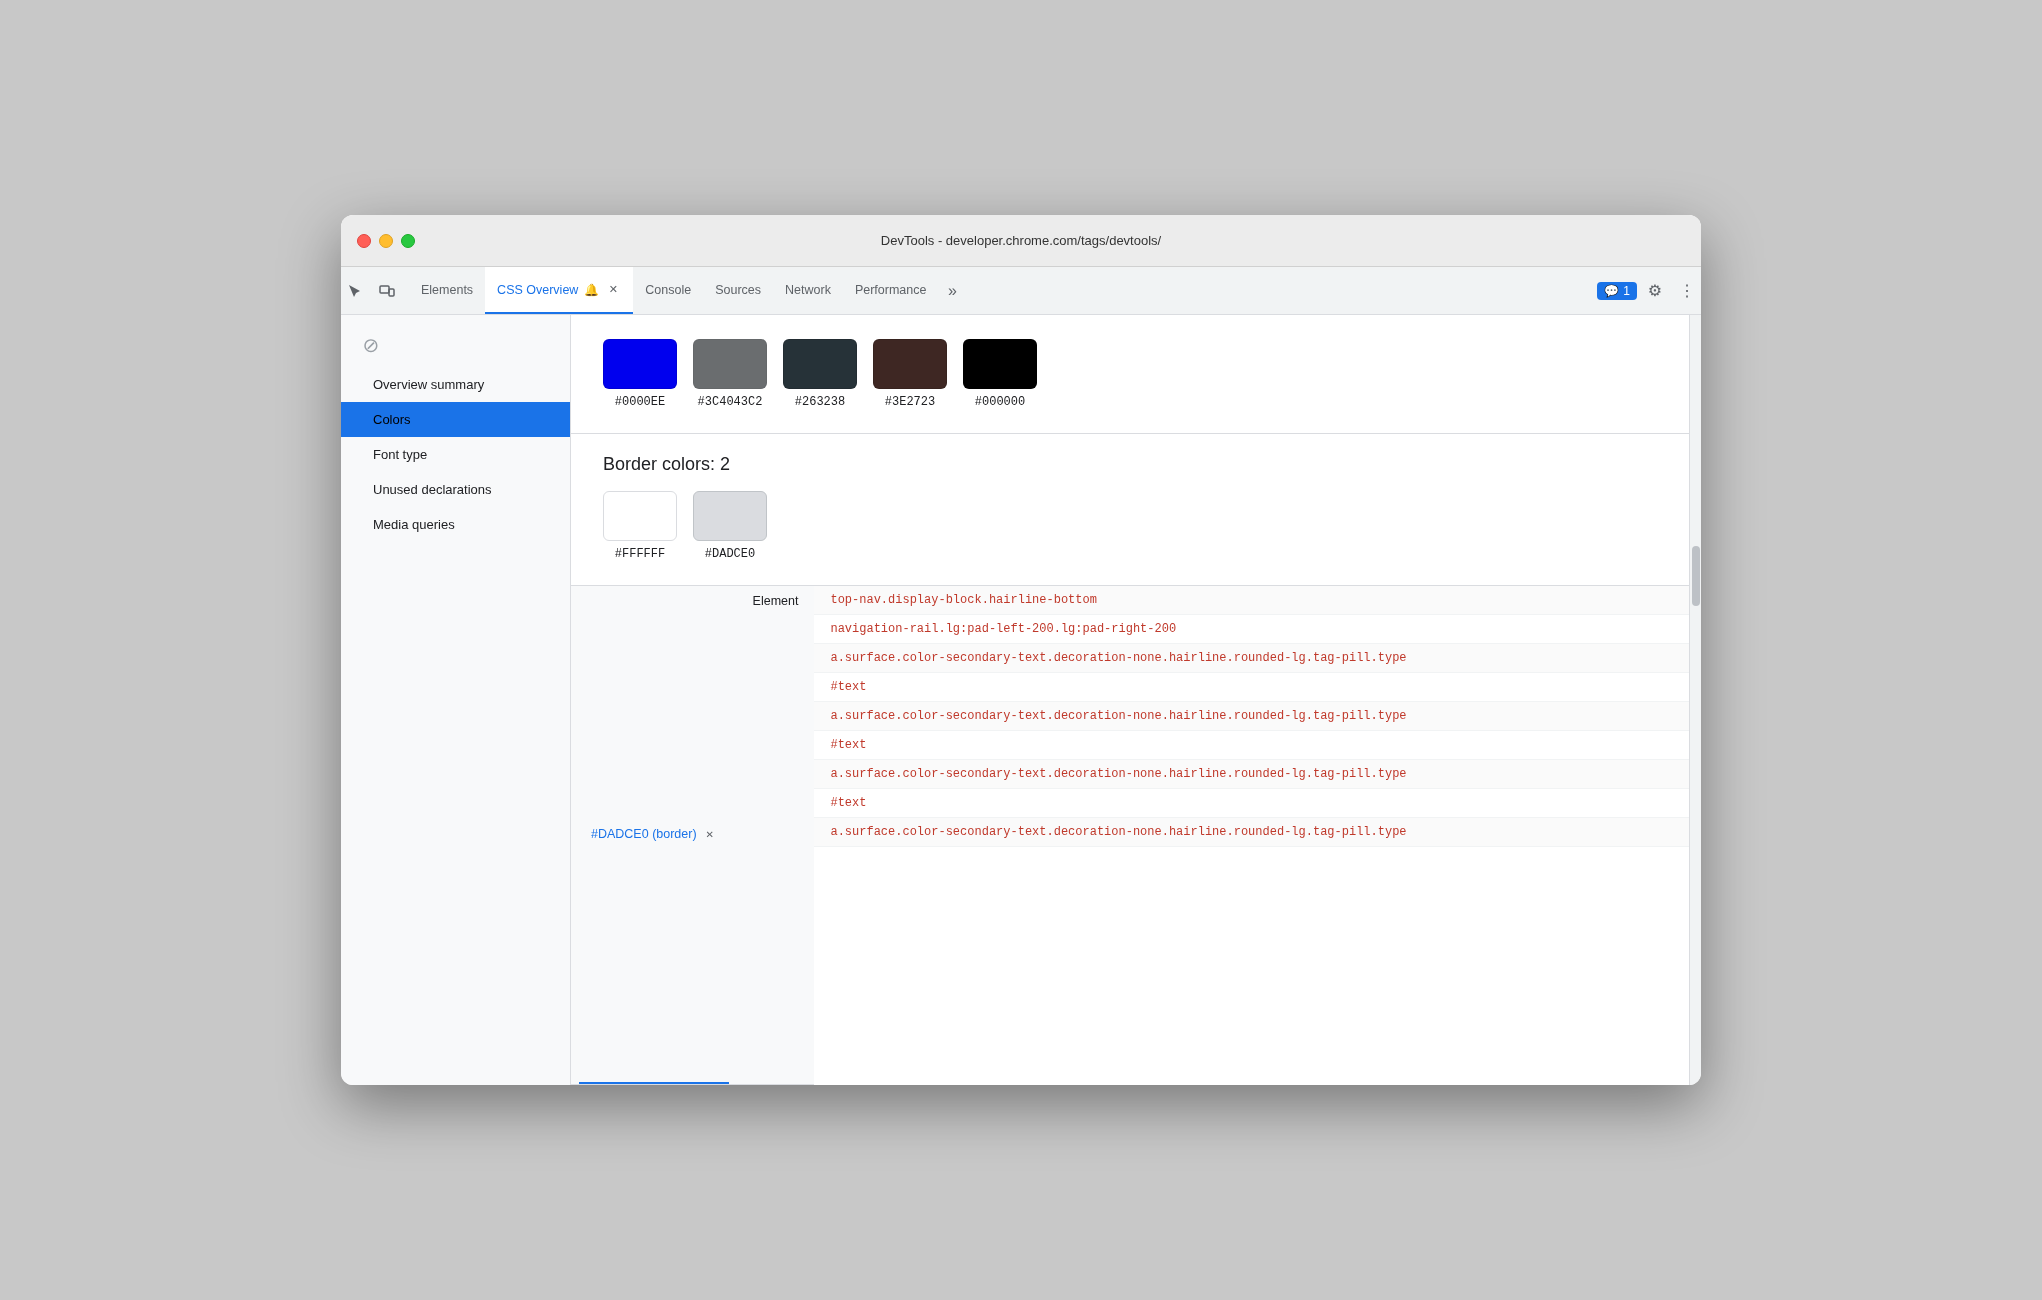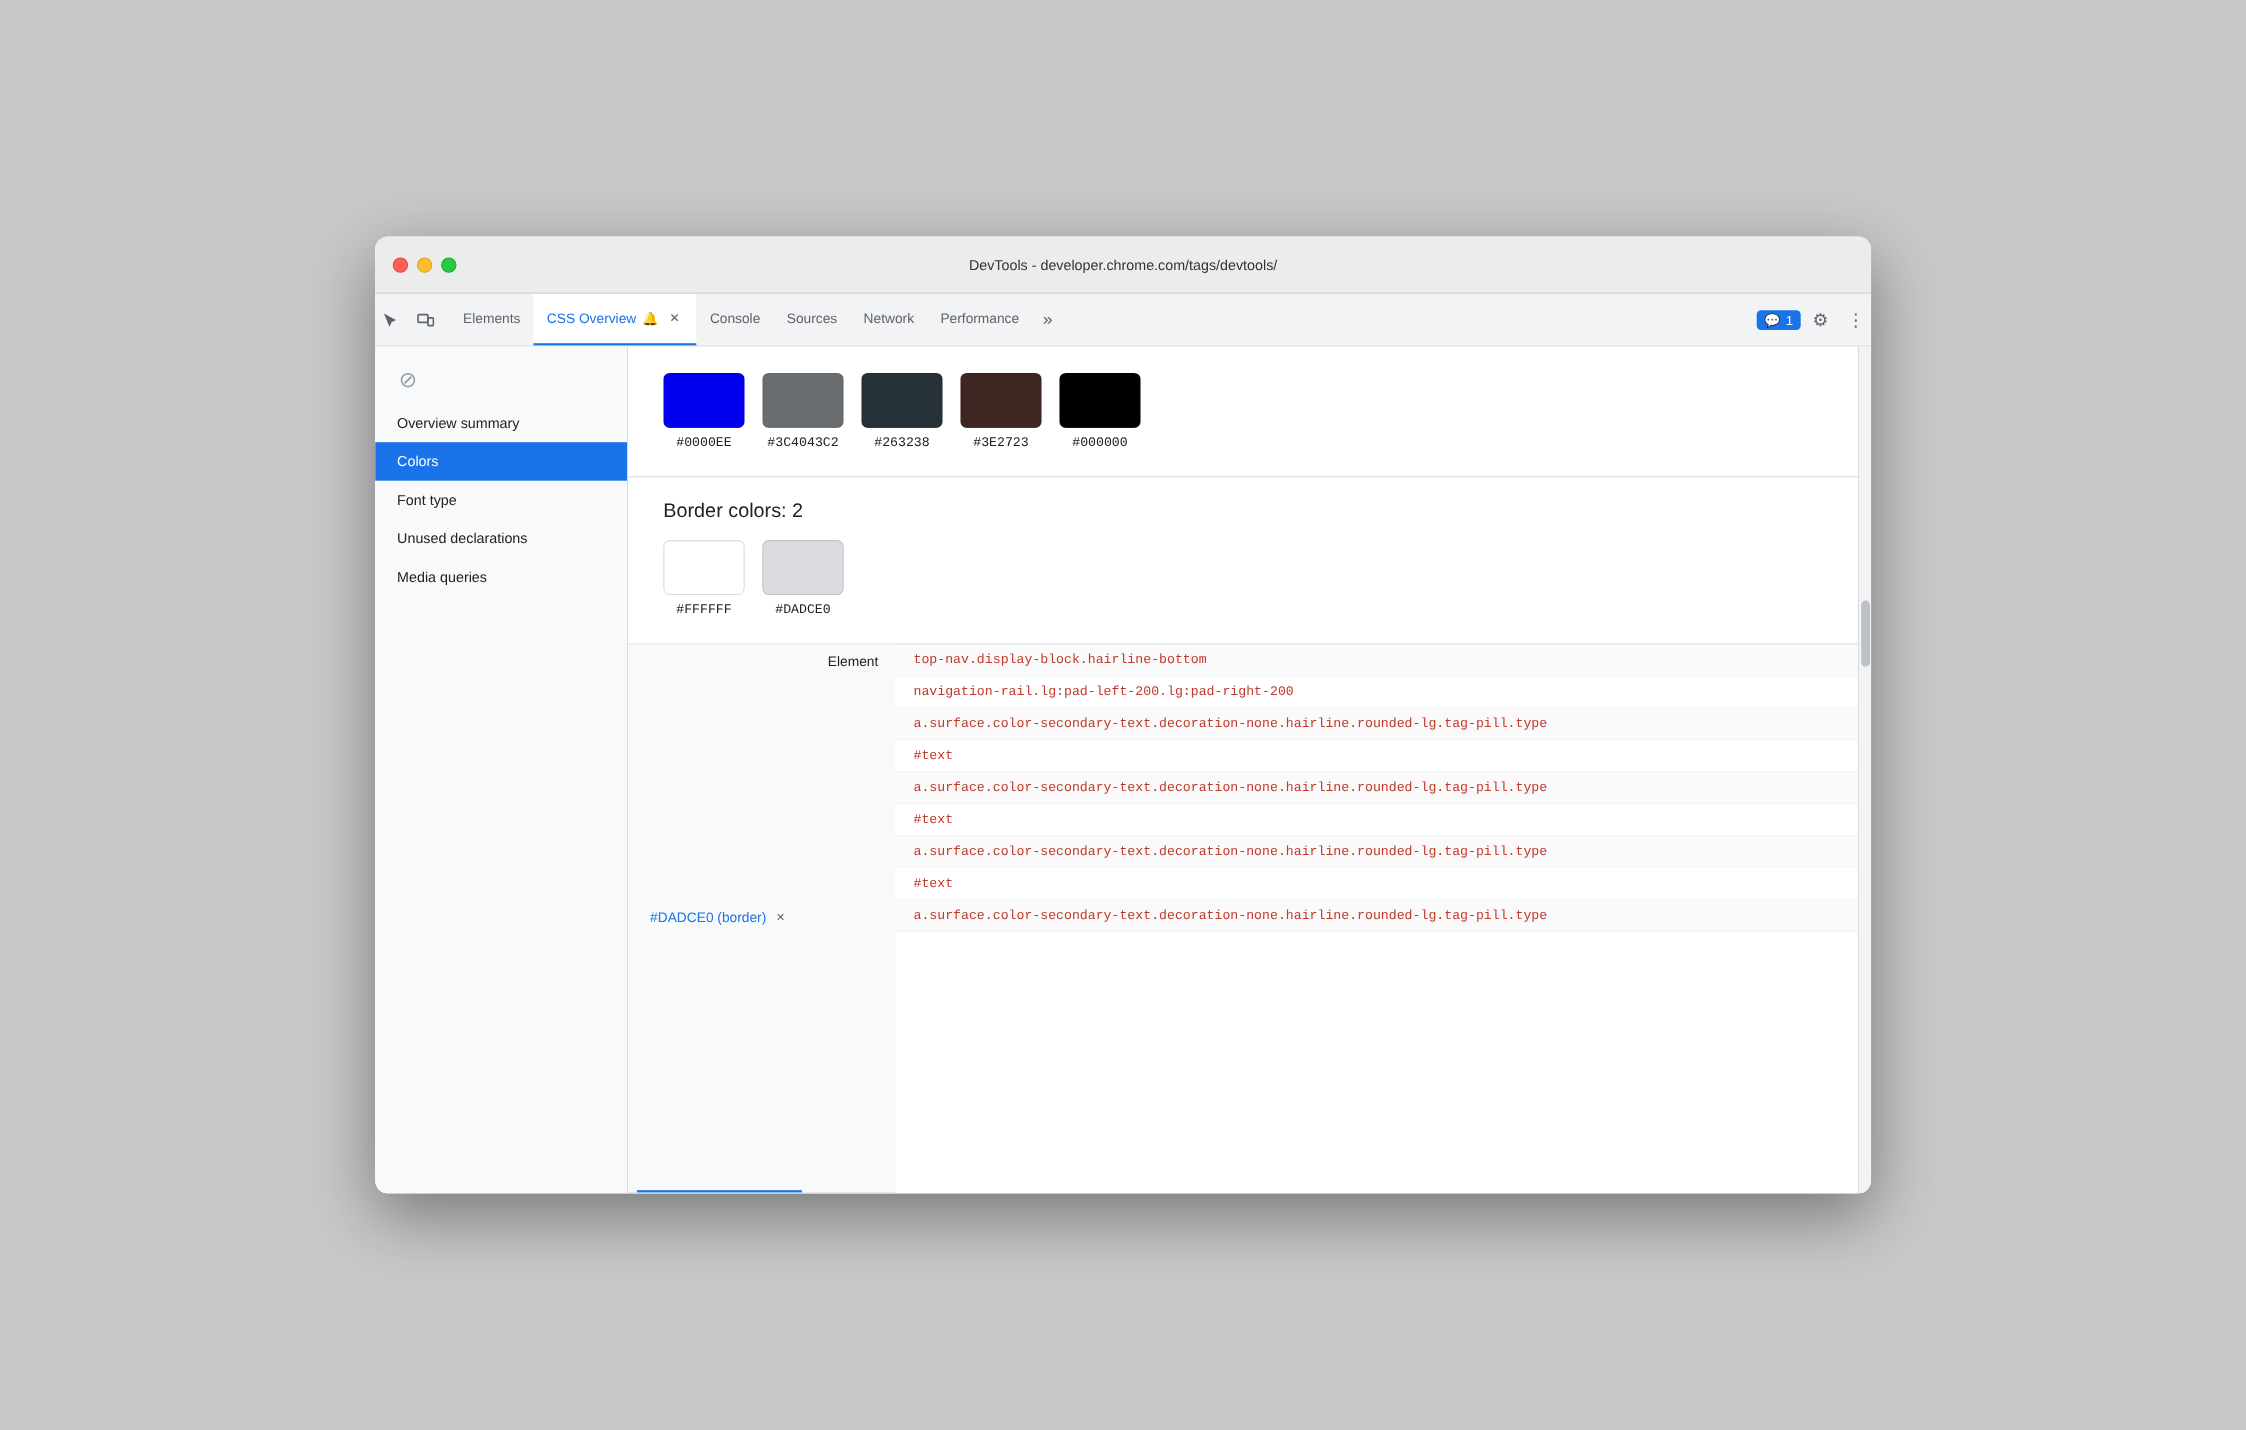--- a/index.html
+++ b/index.html
@@ -162,30 +162,30 @@
       border-right: 1px solid #dadce0;
       display: flex;
       flex-direction: column;
       flex-shrink: 0;
       padding-top: 8px;
     }
 
     .sidebar-item {
       display: flex;
       align-items: center;
-      padding: 10px 20px;
+      padding: 10px 32px;
       font-size: 13px;
       color: #202124;
       cursor: pointer;
       border-radius: 0;
     }
 
     .sidebar-item.active {
       background: #1a73e8;
-      color: #ffffff;
+      color: #000000;
     }
 
     .sidebar-disabled-icon {
       width: 28px;
       height: 28px;
       display: flex;
       align-items: center;
       justify-content: center;
       margin: 8px 16px;
       color: #9aa0a6;

